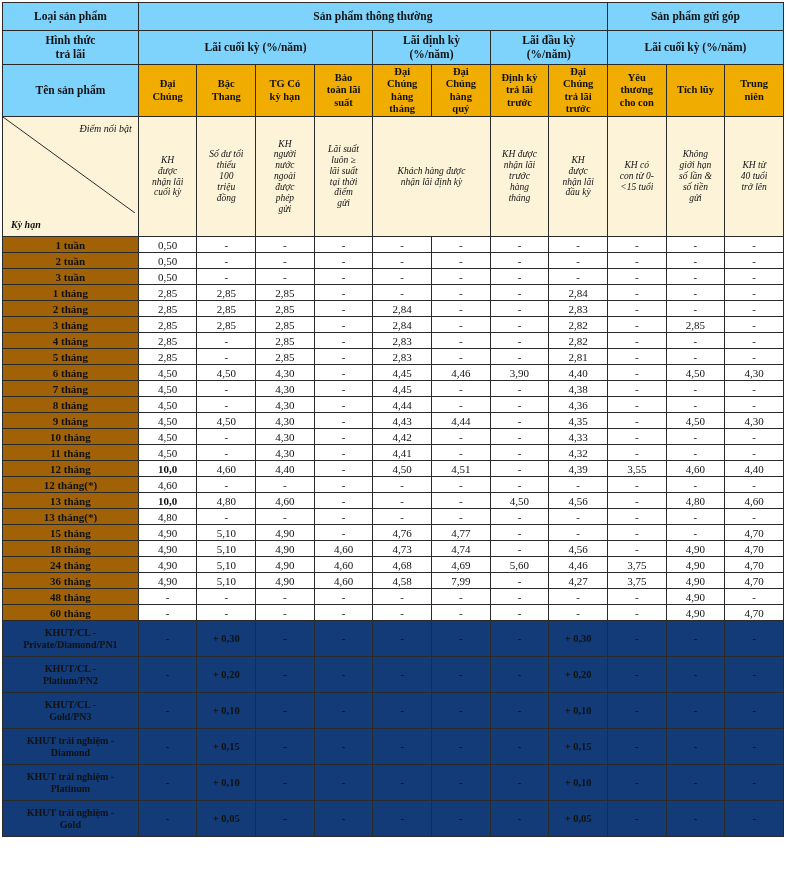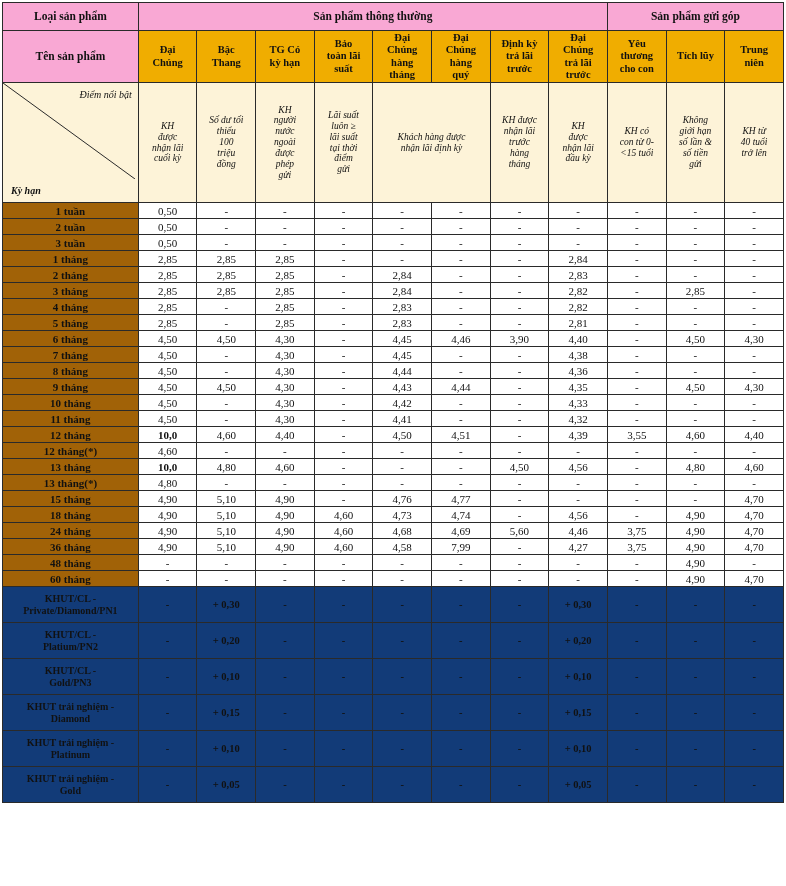--- a/index.html
+++ b/index.html
@@ -22,21 +22,21 @@
   }
   table.rate-table td, table.rate-table th {
     border: 1px solid #2a2a2a;
     text-align: center;
     vertical-align: middle;
     padding: 1px 1px;
     color: #111;
   }
   
   .hdr-gold {
-    background: #f9a8d4;
+    background: #7dd3fc;
     font-weight: bold;
     font-size: 11.5px;
     line-height: 1.15;
   }
   .hdr-gold-sm {
     background: #f0ad00;
     font-weight: bold;
     font-size: 10.5px;
     line-height: 1.15;
   }
@@ -118,20 +118,30 @@
     <col style="width:57px">
   </colgroup>
   <thead>
 
     <tr style="height:28px">
       <td class="hdr-gold">Loại sản phẩm</td>
       <td class="hdr-gold" colspan="8">Sản phẩm thông thường</td>
       <td class="hdr-gold" colspan="3">Sản phẩm gửi góp</td>
     </tr>
 
+    <tr style="height:34px">
+      <td class="hdr-gold" style="white-space:pre-line">Hình thức
+trả lãi</td>
+      <td class="hdr-gold" colspan="4">Lãi cuối kỳ (%/năm)</td>
+      <td class="hdr-gold" colspan="2" style="white-space:pre-line">Lãi định kỳ
+(%/năm)</td>
+      <td class="hdr-gold" colspan="2" style="white-space:pre-line">Lãi đầu kỳ
+(%/năm)</td>
+      <td class="hdr-gold" colspan="3">Lãi cuối kỳ (%/năm)</td>
+    </tr>
 
     <tr style="height:52px">
       <td class="hdr-gold">Tên sản phẩm</td>
       <td class="hdr-gold-sm" style="white-space:pre-line">Đại
 Chúng</td>
       <td class="hdr-gold-sm" style="white-space:pre-line">Bậc
 Thang</td>
       <td class="hdr-gold-sm" style="white-space:pre-line">TG Có
 kỳ hạn</td>
       <td class="hdr-gold-sm" style="white-space:pre-line">Bảo

